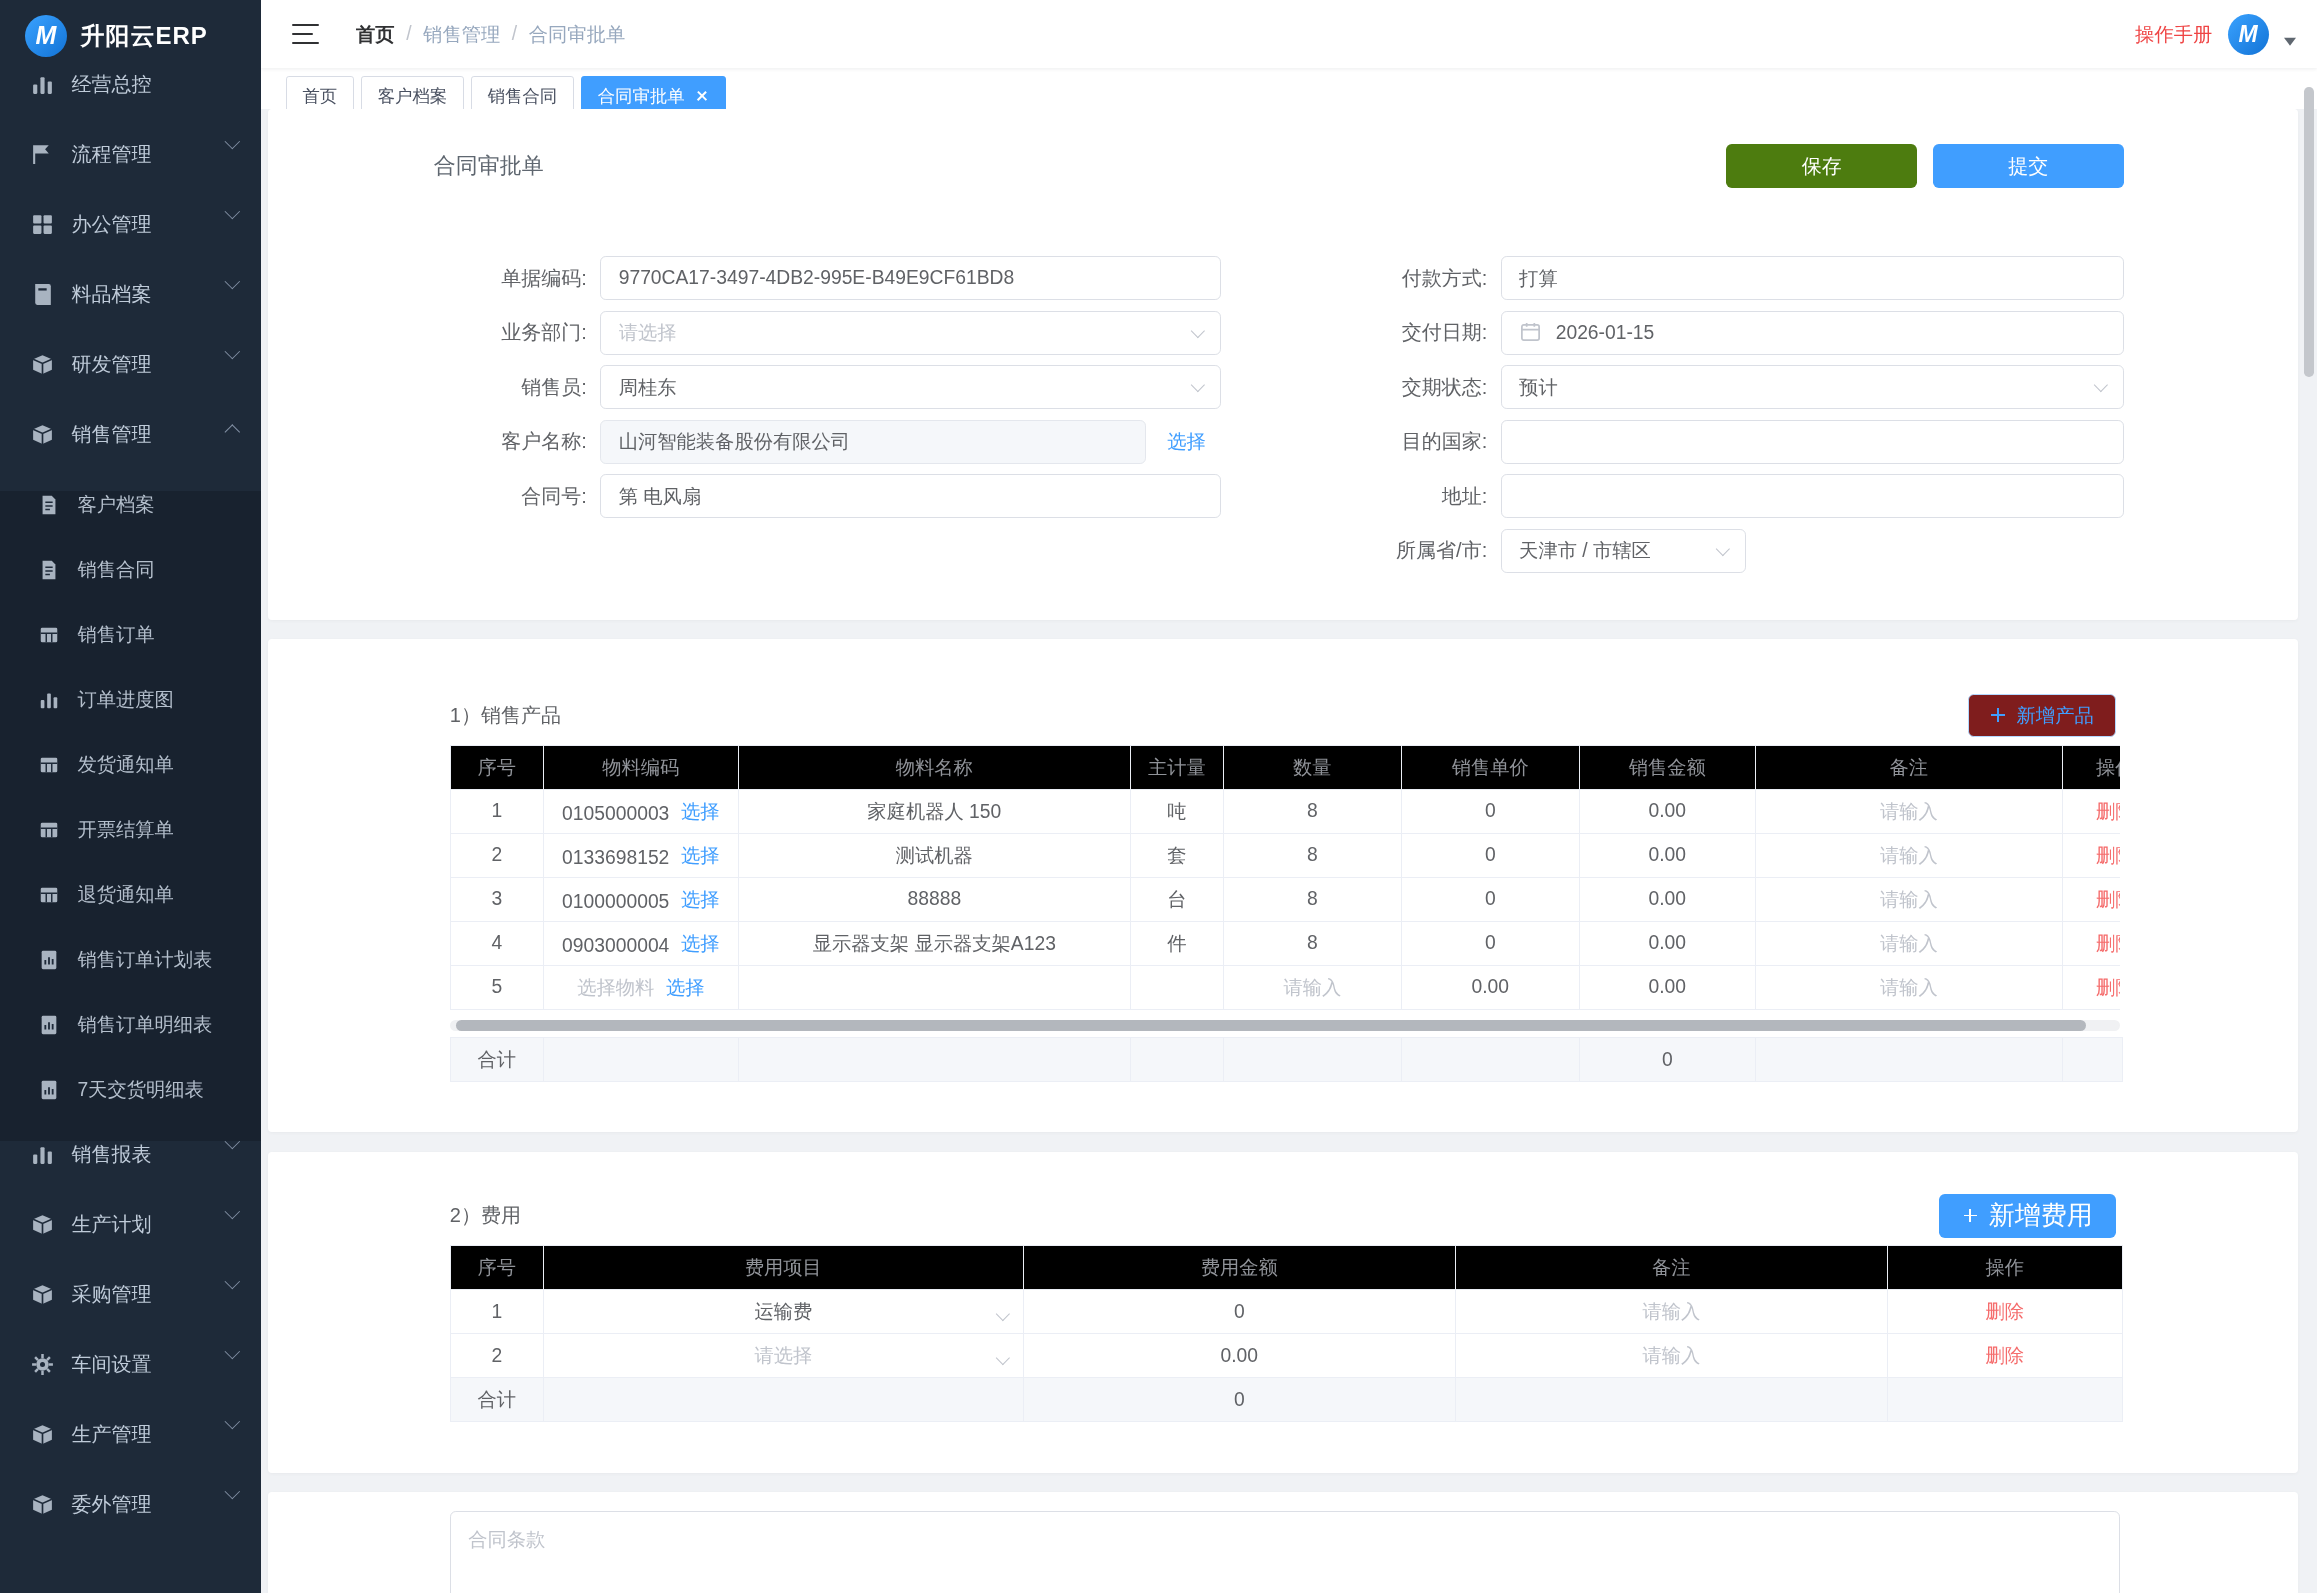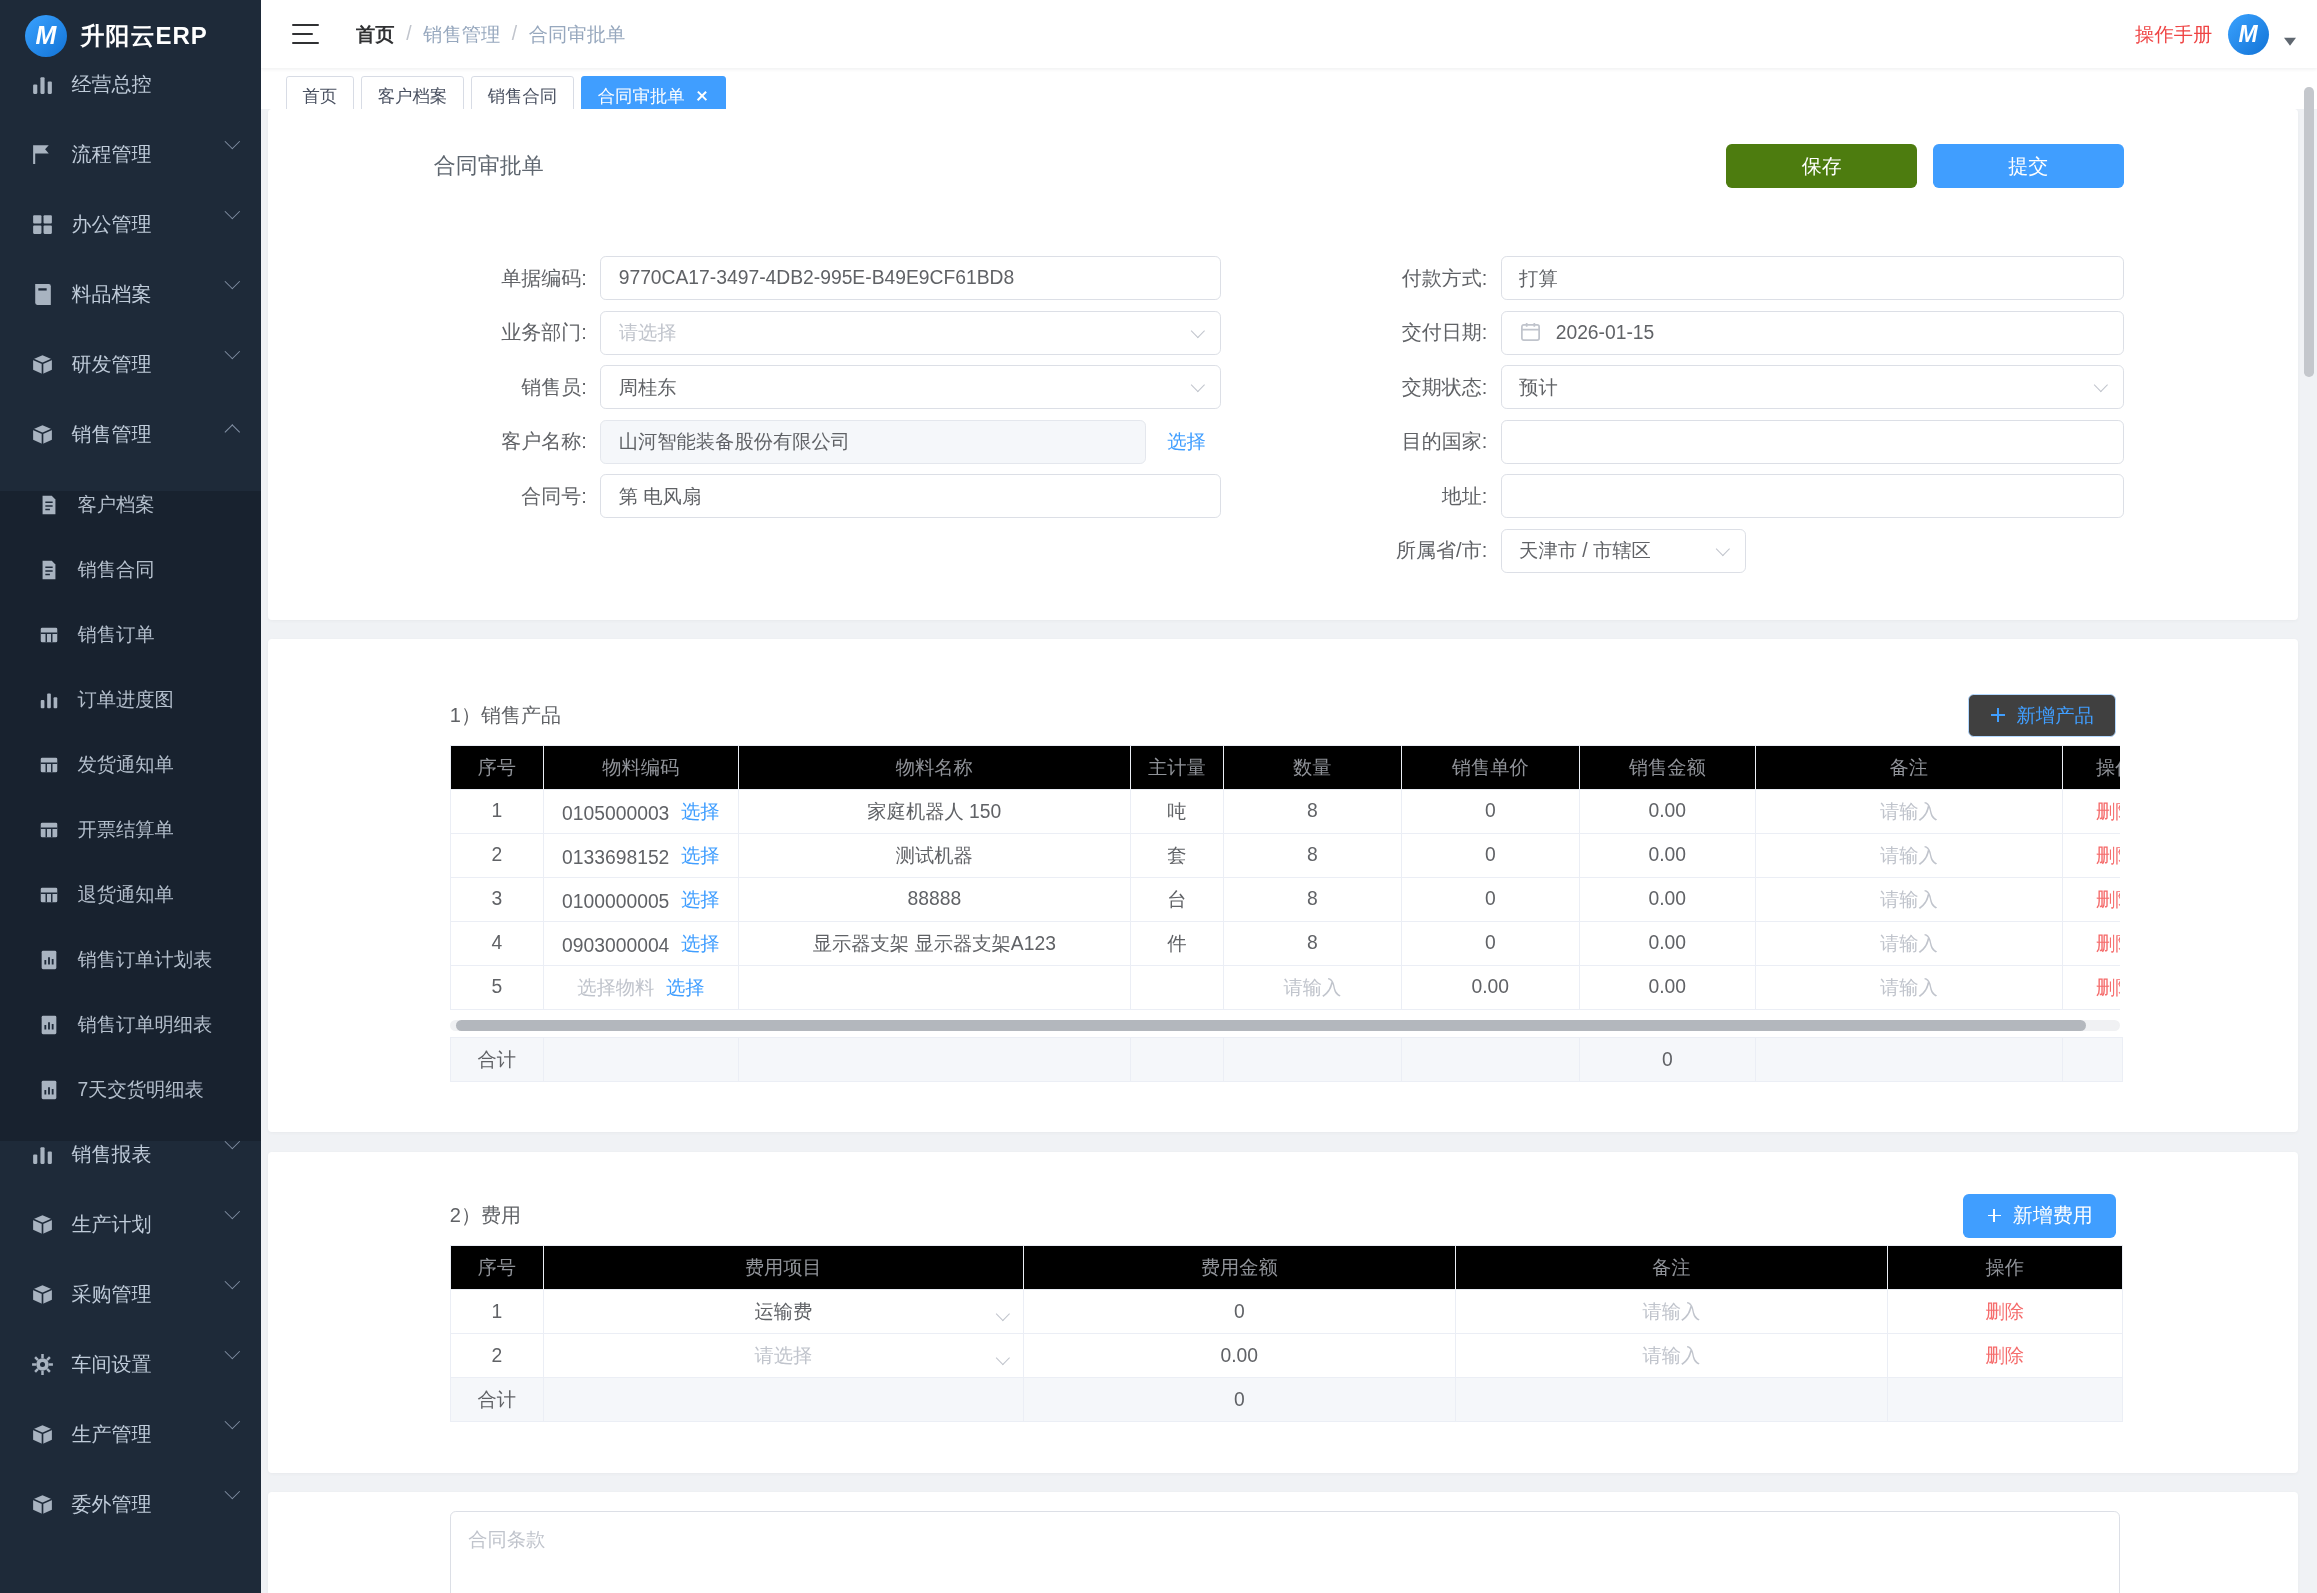--- a/index.html
+++ b/index.html
@@ -81,24 +81,24 @@
   .cal-icon{width:25px;height:25px;margin-right:11.6px;flex:none}
   .cal-icon svg{width:23px;height:23px}
   .blue-link{color:#409eff;font-size:19.3px;margin-left:21px;cursor:pointer;white-space:nowrap}
   .red-link{color:#f56c6c;font-size:19.3px;cursor:pointer;white-space:nowrap}
 
   
   .products-card{padding:54px 182px 48px 182px;height:493px}
   .fees-card{padding:42px 182px 48px 182px;height:321px}
   .sec-head{display:flex;align-items:center;justify-content:space-between;height:44px}
   .sec-title{font-size:20px;color:#606266}
-  .btn-outline{height:43px;padding:0 21px;border:1px solid #b3d8ff;background:#404040;color:#409eff;border-radius:5.8px;
+  .btn-outline{height:43px;padding:0 21px;border:1px solid #b3d8ff;background:#7f1d1d;color:#409eff;border-radius:5.8px;
     font-size:19.3px;display:inline-flex;align-items:center;gap:9.7px;cursor:pointer;font-family:inherit}
   .btn-solid{height:44px;padding:0 23px;border:none;background:#409eff;color:#fff;border-radius:5.8px;
-    font-size:20px;display:inline-flex;align-items:center;gap:9.7px;cursor:pointer;font-family:Liberation Mono, monospace}
+    font-size:26px;display:inline-flex;align-items:center;gap:9.7px;cursor:pointer;font-family:Liberation Mono, monospace}
   .plus{position:relative;width:17.4px;height:17.4px;flex:none}
   .plus::before{content:"";position:absolute;left:7.7px;top:1.9px;width:1.9px;height:13.5px;background:currentColor}
   .plus::after{content:"";position:absolute;left:1.9px;top:7.7px;width:13.5px;height:1.9px;background:currentColor}
 
   .tbl-clip{width:1670px;overflow:hidden;margin-top:7.7px}
   table.etable{border-collapse:collapse;table-layout:fixed}
   .etable th,.etable td{border:1px solid #ebeef5;height:44px;text-align:center;font-size:19.3px;color:#606266;
     padding:0 7.7px;overflow:hidden;white-space:nowrap}
   .etable th{background:#000000;color:#909399;font-weight:400}
   .etable td .placeholder{color:#c0c4cc}

